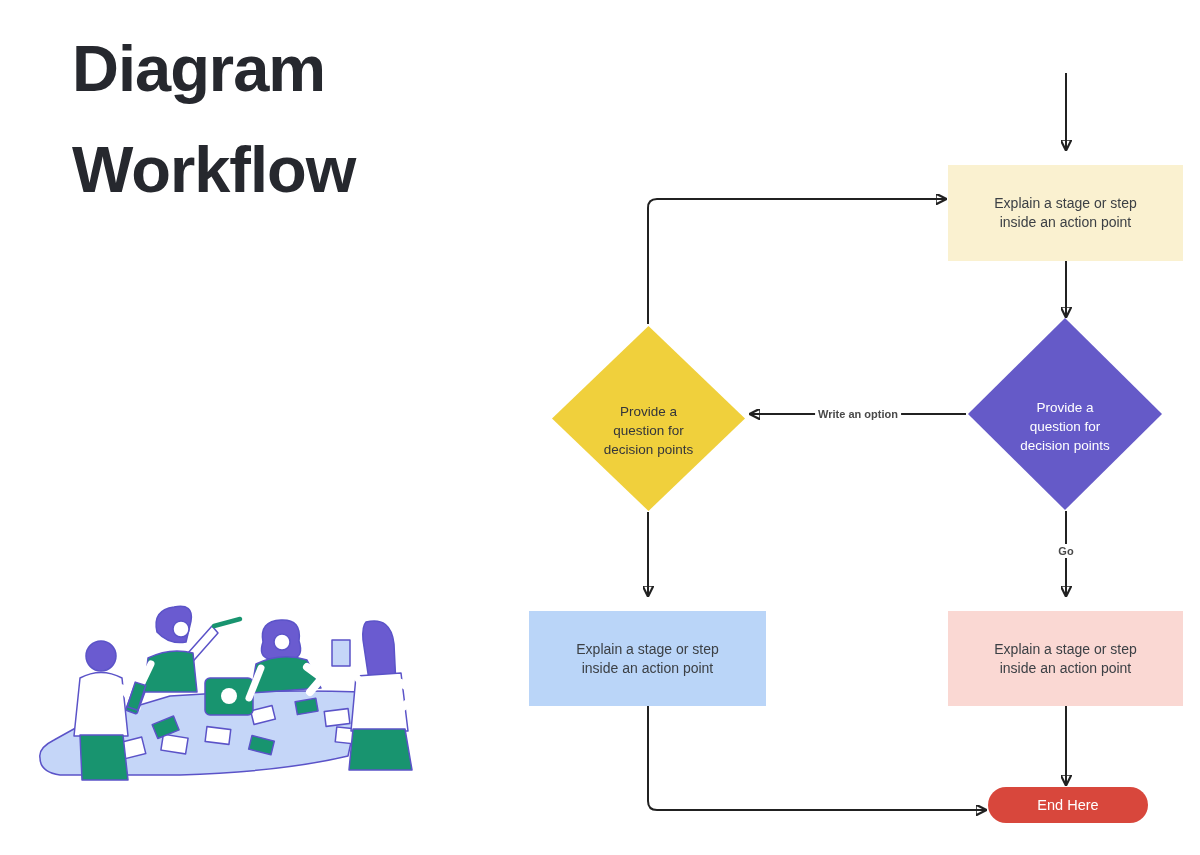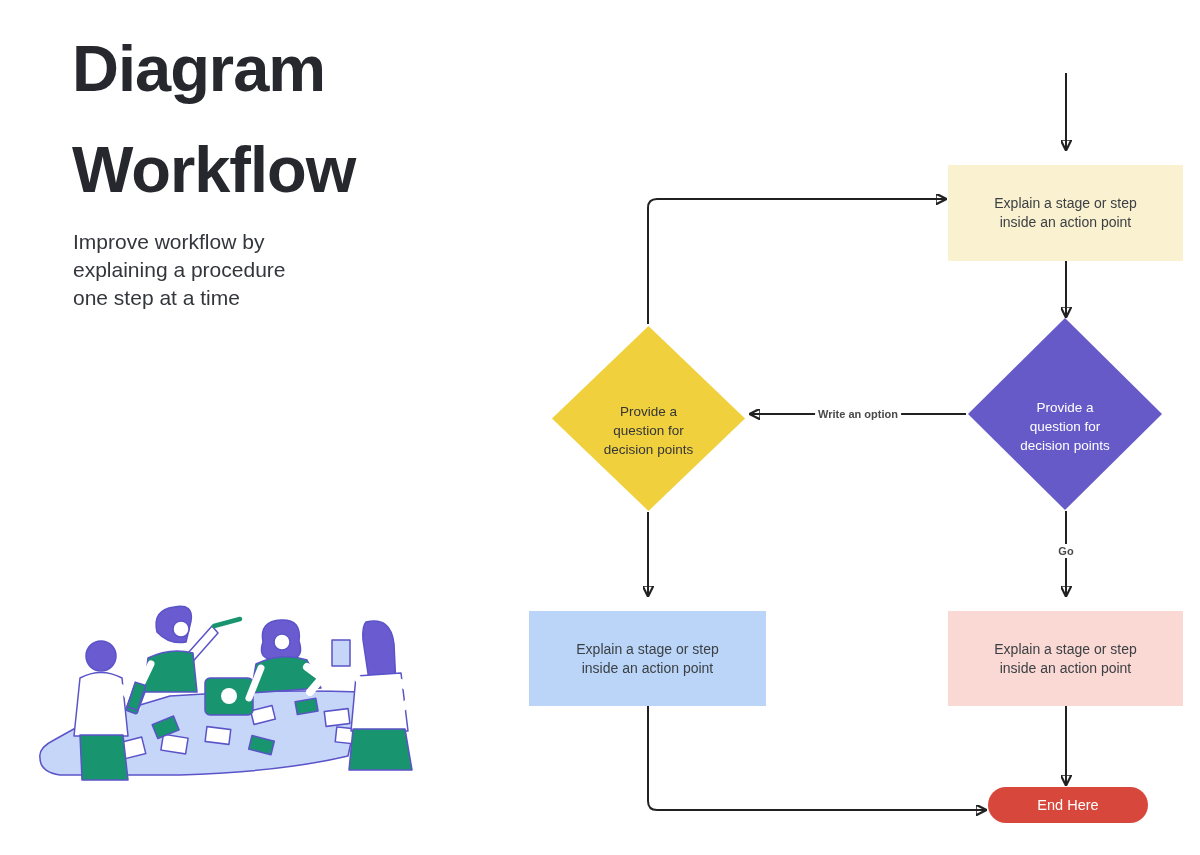--- a/index.html
+++ b/index.html
@@ -65,21 +65,20 @@
 </style>
 </head>
 <body>
 
 <div class="canvas">
 
   <div class="title">
     <div>Diagram</div>
     <div>Workflow</div>
   </div>
-  <div class="subtitle">Improve workflow by explaining a procedure one step at a time</div>
 
   <svg class="connectors" viewBox="0 0 1200 855" width="1200" height="855">
     <defs>
       <marker id="arrow" viewBox="0 0 10 10" refX="8.5" refY="5" markerWidth="11" markerHeight="11" markerUnits="userSpaceOnUse" orient="auto-start-reverse">
         <path d="M0,0 L10,5 L0,10 Z" fill="#212121" stroke="none"></path>
       </marker>
     </defs>
     <path d="M1066,73 V149" marker-end="url(#arrow)"></path>
     <path d="M1066,248 V316" marker-end="url(#arrow)"></path>
     <path d="M966,414 H751" marker-end="url(#arrow)"></path>

